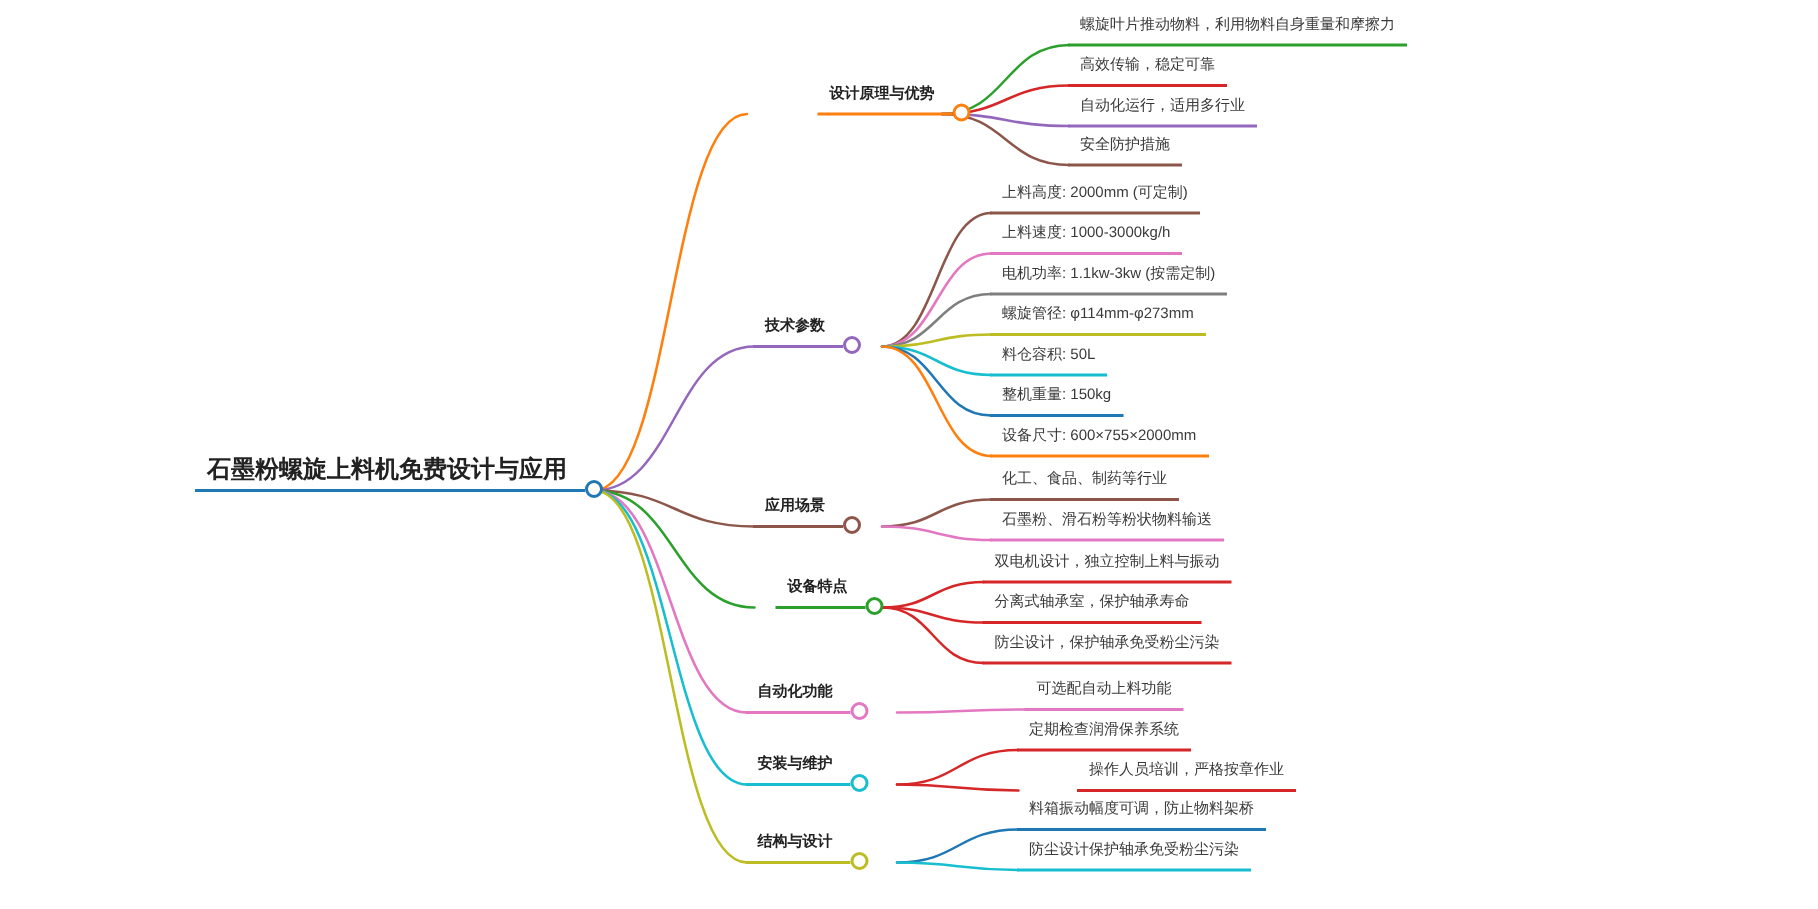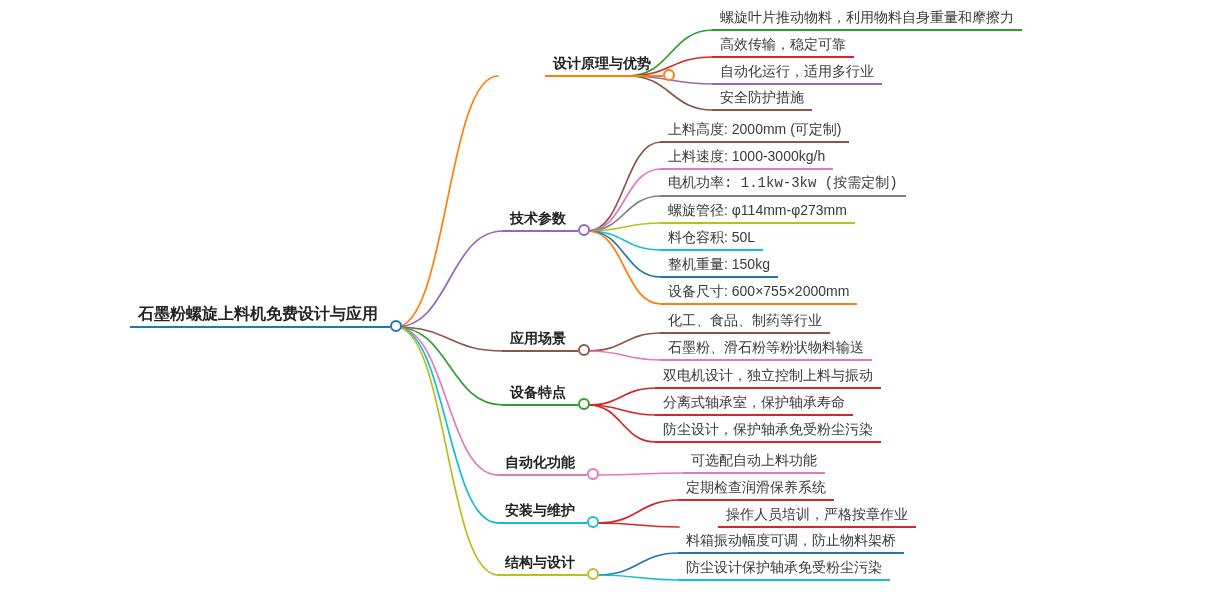--- a/index.html
+++ b/index.html
@@ -17,21 +17,21 @@
     z-index: 0;
   }
   .node {
     position: absolute;
     z-index: 1;
     white-space: nowrap;
     line-height: 20px;
     padding: 0 8px 2px 8px;
     border-bottom: 2px solid var(--c, #999);
     color: #3a3a3a;
-    font-size: 14px;
+    font-size: 10px;
     cursor: pointer;
   }
   .node.branch {
     font-weight: bold;
     color: #222222;
     padding-right: 12px;
   }
   .node.root {
     font-weight: bold;
     font-size: 16px;
@@ -110,21 +110,21 @@
   <div class="node branch" id="n-b1" style="left: 502px; top: 208px; --c: #9467bd;">
     <span>技术参数</span>
     <span class="dot"></span>
   </div>
   <div class="node leaf" style="left: 660px; top: 119px; --c: #8c564b;">
     <span>上料高度: 2000mm (可定制)</span>
   </div>
   <div class="node leaf" style="left: 660px; top: 146px; --c: #e377c2;">
     <span>上料速度: 1000-3000kg/h</span>
   </div>
-  <div class="node leaf" style="left: 660px; top: 173px; font-family: Liberation Mono, monospace; --c: #7f7f7f;">
+  <div class="node leaf" style="left: 660px; top: 173px; --c: #7f7f7f;">
     <span>电机功率: 1.1kw-3kw (按需定制)</span>
   </div>
   <div class="node leaf" style="left: 660px; top: 200px; --c: #bcbd22;">
     <span>螺旋管径: φ114mm-φ273mm</span>
   </div>
   <div class="node leaf" style="left: 660px; top: 227px; --c: #17becf;">
     <span>料仓容积: 50L</span>
   </div>
   <div class="node leaf" style="left: 660px; top: 254px; --c: #1f77b4;">
     <span>整机重量: 150kg</span>
@@ -137,21 +137,21 @@
     <span>应用场景</span>
     <span class="dot"></span>
   </div>
   <div class="node leaf" style="left: 660px; top: 337px; --c: #e377c2;">
     <span>石墨粉、滑石粉等粉状物料输送</span>
   </div>
   <div class="node leaf" style="left: 660px; top: 310px; --c: #8c564b;">
     <span>化工、食品、制药等行业</span>
   </div>
 
-  <div class="node branch" id="n-b3" style="left: 502px; top: 382px; --c: #2ca02c;">
+  <div class="node branch" id="n-b3" style="left: 517px; top: 382px; --c: #2ca02c;">
     <span>设备特点</span>
     <span class="dot"></span>
   </div>
   <div class="node leaf" style="left: 655px; top: 392px; --c: #d62728;">
     <span>分离式轴承室，保护轴承寿命</span>
   </div>
   <div class="node leaf" style="left: 655px; top: 365px; --c: #d62728;">
     <span>双电机设计，独立控制上料与振动</span>
   </div>
   <div class="node leaf" style="left: 655px; top: 419px; --c: #d62728;">

